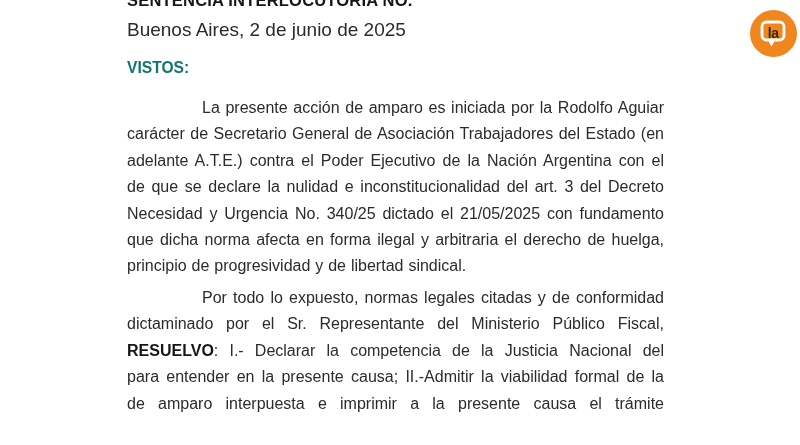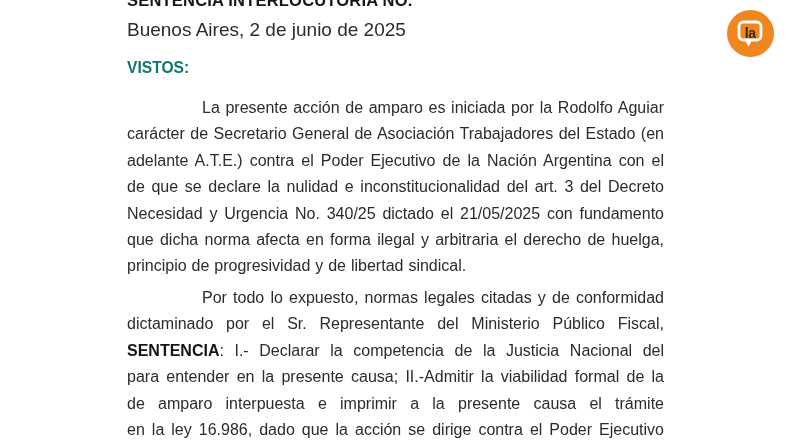--- a/index.html
+++ b/index.html
@@ -58,21 +58,21 @@
     word-spacing: 0.5px;
     color: #2b2b2b;
     overflow: hidden;
     white-space: normal;
   }
   .tline b { color: #151515; }
   .tline.indent { text-indent: 75px; }
   .tline.endline { text-align: right; text-align-last: left; }
   .brand-logo {
     position: absolute;
-    left: 727px;
+    left: 750px;
     top: 10px;
     width: 47px;
     height: 47px;
   }
 </style>
 </head>
 <body>
 
 <div class="page">
 
@@ -88,24 +88,23 @@
       <div class="tline">adelante A.T.E.) contra el Poder Ejecutivo de la Nación Argentina con el objeto</div>
       <div class="tline">de que se declare la nulidad e inconstitucionalidad del art. 3 del Decreto de</div>
       <div class="tline">Necesidad y Urgencia No. 340/25 dictado el 21/05/2025 con fundamento en</div>
       <div class="tline">que dicha norma afecta en forma ilegal y arbitraria el derecho de huelga, el</div>
       <div class="tline endline">principio de progresividad y de libertad sindical.</div>
     </div>
 
   <div class="para para-2">
       <div class="tline indent">Por todo lo expuesto, normas legales citadas y de conformidad con lo</div>
       <div class="tline">dictaminado por el Sr. Representante del Ministerio Público Fiscal,</div>
-      <div class="tline"><b>SENTENCIA</b>: I.- Declarar la competencia de la Justicia Nacional del Trabajo</div>
+      <div class="tline"><b>RESUELVO</b>: I.- Declarar la competencia de la Justicia Nacional del Trabajo</div>
       <div class="tline">para entender en la presente causa; II.-Admitir la viabilidad formal de la acción</div>
       <div class="tline">de amparo interpuesta e imprimir a la presente causa el trámite contemplado</div>
-      <div class="tline">en la ley 16.986, dado que la acción se dirige contra el Poder Ejecutivo</div>
     </div>
 
   <div class="brand-logo">
     <svg width="47" height="47" viewBox="0 0 47 47">
       <circle cx="23.5" cy="23.5" r="23.5" fill="#F0861E"></circle>
       <rect x="12" y="12" width="22" height="18" rx="4.5" fill="none" stroke-width="2.8" stroke="#ffffff"></rect>
       <path d="M17.5 29.5 L21.5 36.5 L25.5 29.5 Z" fill="#ffffff"></path>
       <text x="23.2" y="27.6" text-anchor="middle" font-family="Liberation Sans, sans-serif" font-size="14" font-weight="bold" letter-spacing="-0.5" fill="#332a10">la</text>
     </svg>
   </div>

